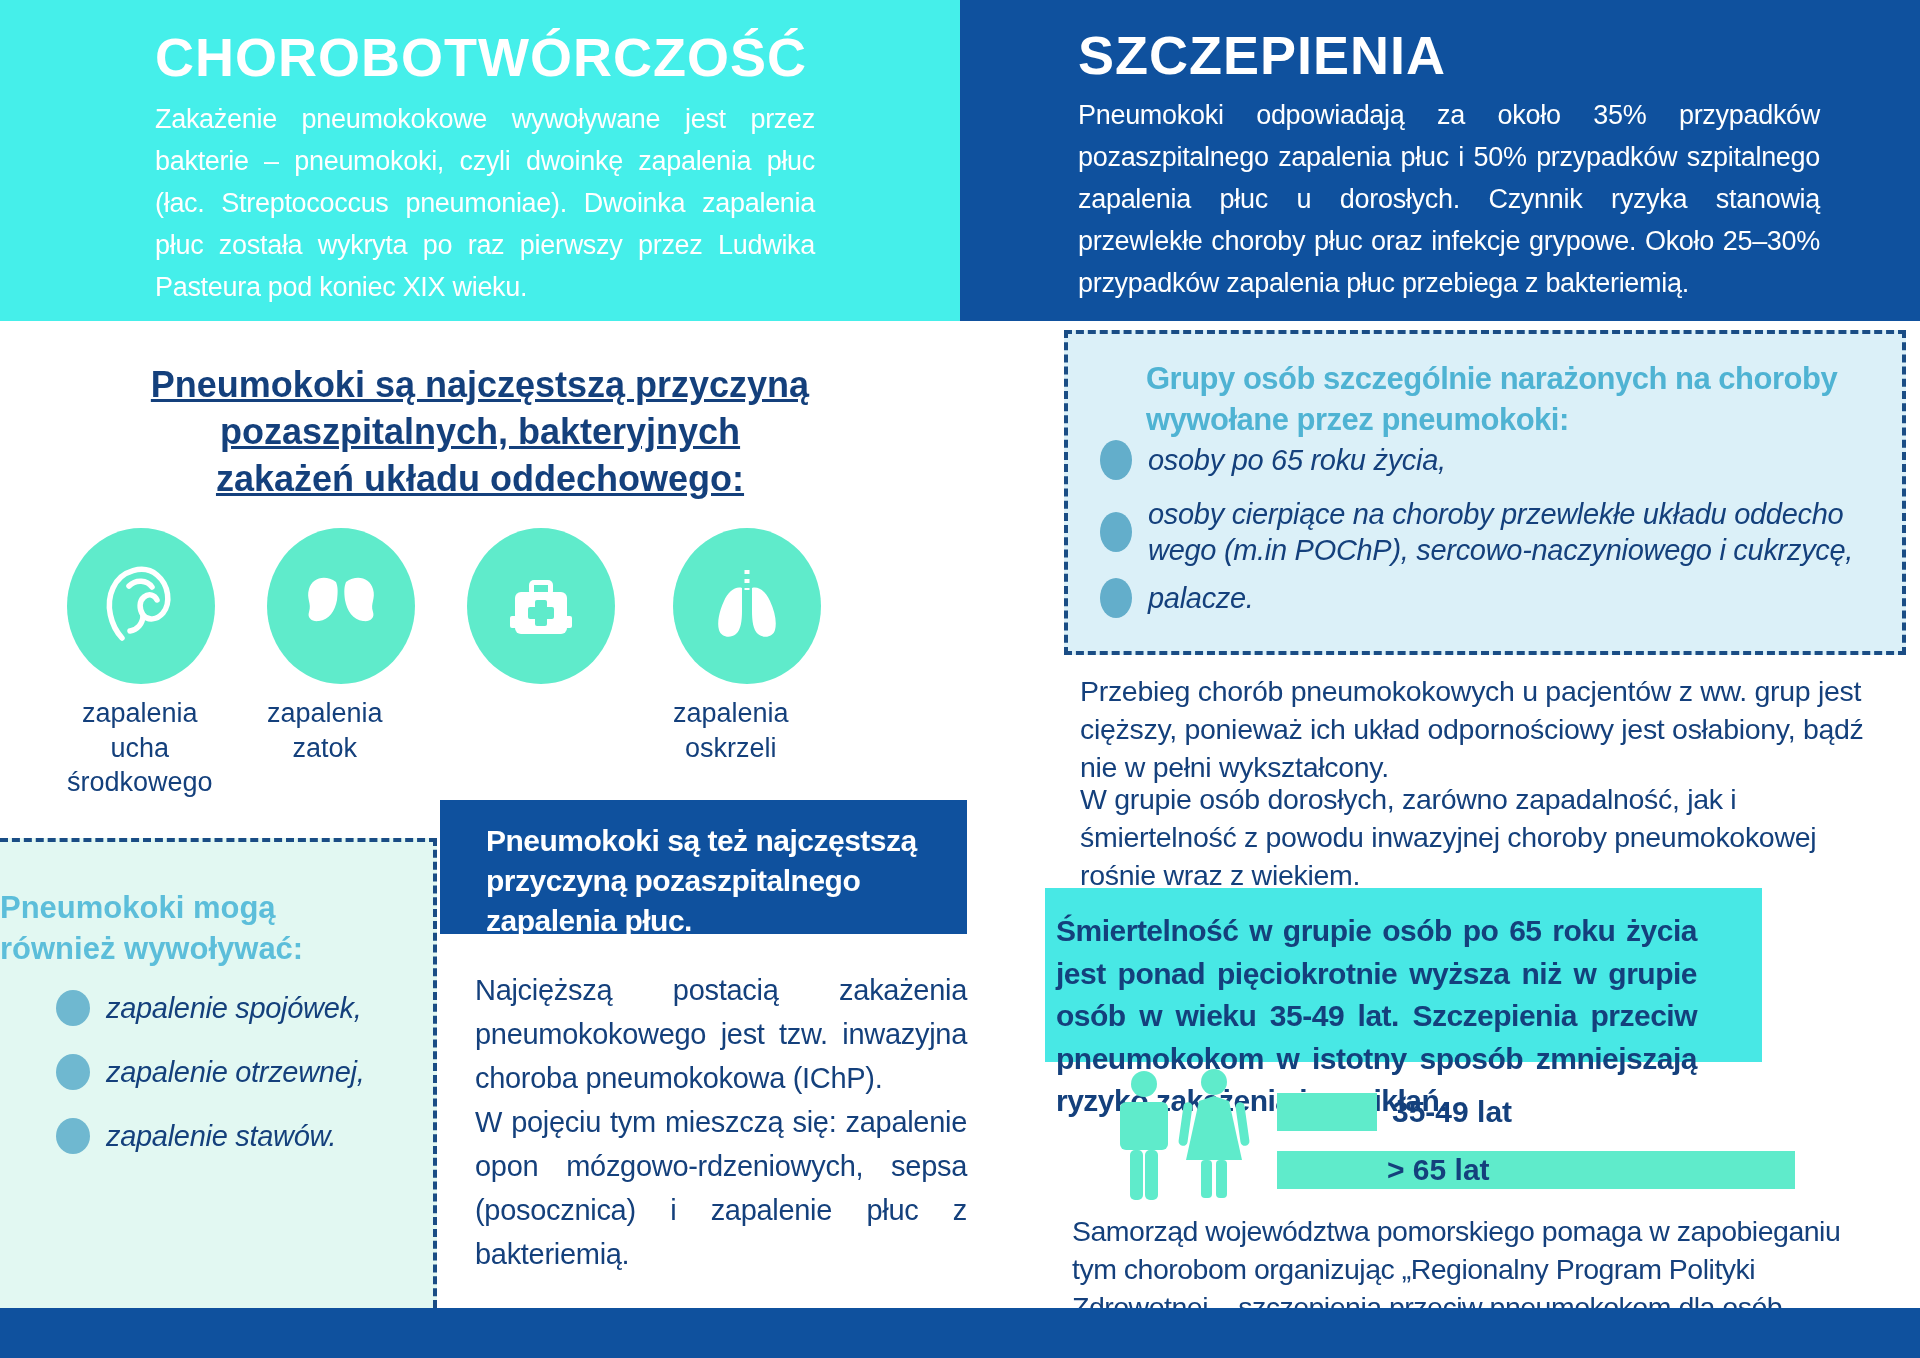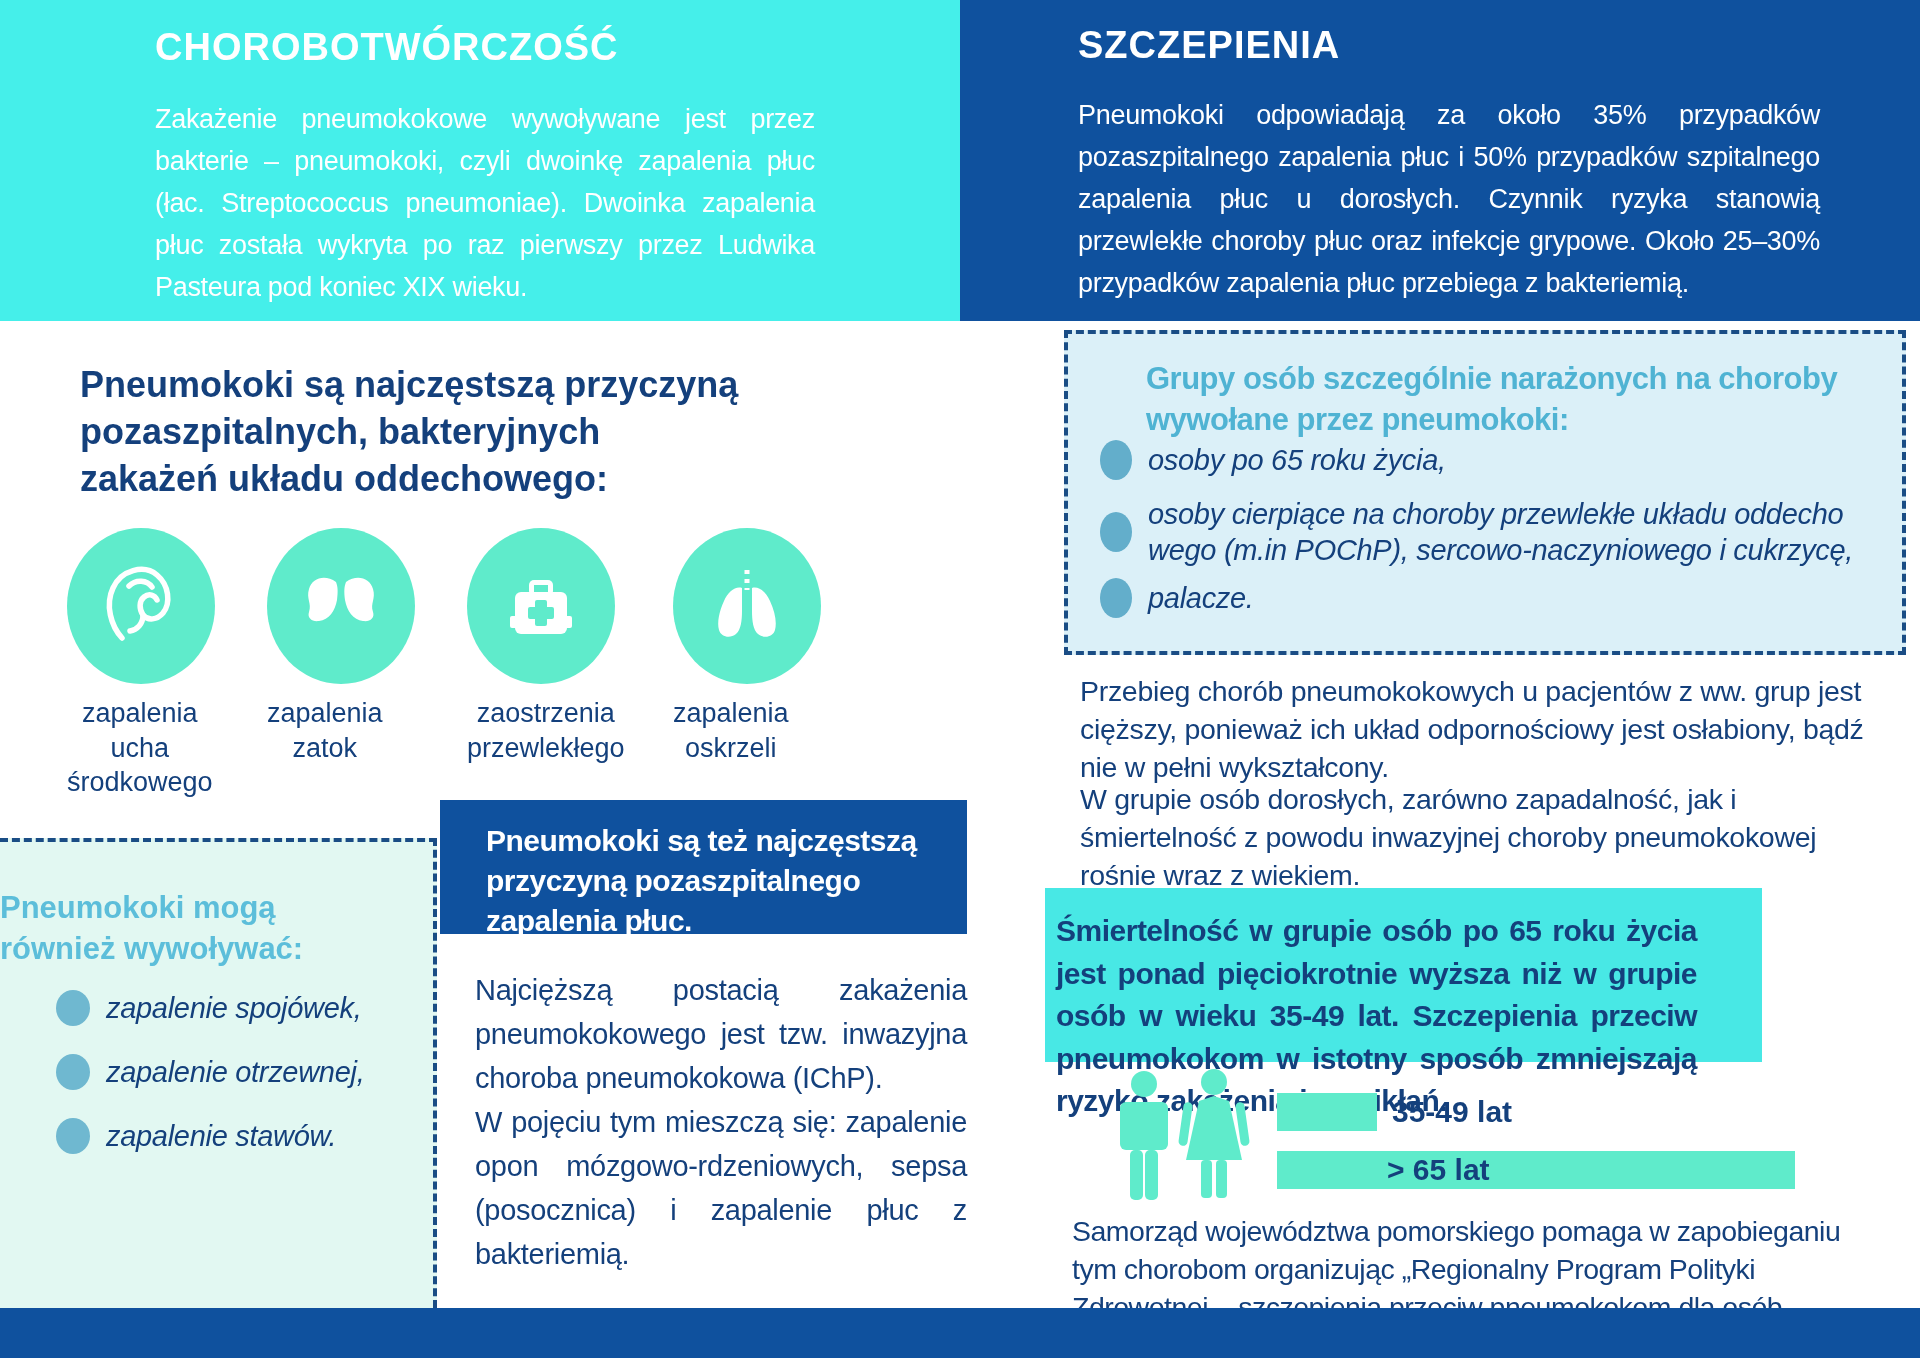--- a/index.html
+++ b/index.html
@@ -8,25 +8,25 @@
     --heading-teal:#5CBEDA; --dot-blue:#63AECB; --dot-teal:#6FB8D0; --dash:#1A4D85; --white:#FFFFFF;
   }
   *{margin:0;padding:0;box-sizing:border-box;}
   body{font-family:"Liberation Sans",sans-serif;background:#ffffff;}
   .page{position:relative;width:1920px;height:1358px;background:#ffffff;overflow:hidden;}
   .abs{position:absolute;}
   .pre{white-space:pre-line;}
   
   .header-left{left:0;top:0;width:960px;height:321px;background:var(--cyan-header);}
   .header-right{left:960px;top:0;width:1100px;height:321px;background:var(--navy);padding-left:32px;}
-  .h1{font-weight:bold;color:var(--white);font-size:38px;letter-spacing:1px;}
+  .h1{font-weight:bold;color:var(--white);font-size:54px;letter-spacing:1px;}
   .header-body{color:var(--white);font-size:27px;line-height:1.56;text-align:justify;letter-spacing:-0.3px;}
   
-  .causes-heading{left:80px;top:362px;width:800px;color:var(--navy-text);
-    font-size:36px;font-weight:bold;line-height:1.3;}
+  .causes-heading{left:80px;top:362px;width:800px;text-align:center;color:var(--navy-text);
+    font-size:36px;font-weight:bold;line-height:1.3;text-decoration:underline;}
   .cause-circle{width:148px;height:156px;border-radius:50%;background:var(--mint);
     display:flex;align-items:center;justify-content:center;}
   .cause-label{text-align:center;color:var(--navy-text);font-size:27px;line-height:1.28;margin-top:12px;}
   .cause{display:flex;flex-direction:column;align-items:flex-start;width:220px;}
   
   .also-box{left:0;top:838px;width:437px;height:470px;background:var(--mint-light);
     border-top:4px dashed var(--dash);border-right:4px dashed var(--dash);}
   .also-heading{position:absolute;top:46px;left:0;width:100%;color:var(--heading-teal);
     font-size:31px;font-weight:bold;line-height:1.32;}
   .bullet-row{position:absolute;display:flex;align-items:center;gap:16px;}
@@ -104,22 +104,20 @@
       <svg width="100" height="100" viewBox="0 0 100 100">
         <rect x="38" y="24" width="24" height="16" rx="5" fill="#FFFFFF"></rect>
         <rect x="43" y="29" width="14" height="8" style="fill:var(--mint)"></rect>
         <rect x="19" y="60" width="8" height="12" rx="2" fill="#FFFFFF"></rect>
         <rect x="73" y="60" width="8" height="12" rx="2" fill="#FFFFFF"></rect>
         <rect x="24" y="36" width="52" height="42" rx="6" fill="#FFFFFF"></rect>
         <rect x="44" y="44" width="12" height="26" rx="2" style="fill:var(--mint)"></rect>
         <rect x="37" y="51" width="26" height="12" rx="2" style="fill:var(--mint)"></rect>
       </svg>
     </div>
-    <div class="cause-label pre">zaostrzenia
-przewlekłego</div>
   </div>
 
   <div class="abs cause" style="left:673px;top:528px;">
     <div class="cause-circle">
       <svg width="100" height="100" viewBox="0 0 100 100">
         <line x1="50" y1="14" x2="50" y2="34" stroke="#FFFFFF" stroke-width="5" stroke-dasharray="4 5"></line>
         <path fill="#FFFFFF" d="M45 32 C38 30 31 36 27 45 C22 56 20 66 22 74 C24 81 33 83 39 78 C44 74 45 64 45 55 Z"></path>
         <path fill="#FFFFFF" transform="translate(100,0) scale(-1,1)" d="M45 32 C38 30 31 36 27 45 C22 56 20 66 22 74 C24 81 33 83 39 78 C44 74 45 64 45 55 Z"></path>
       </svg>
     </div>

